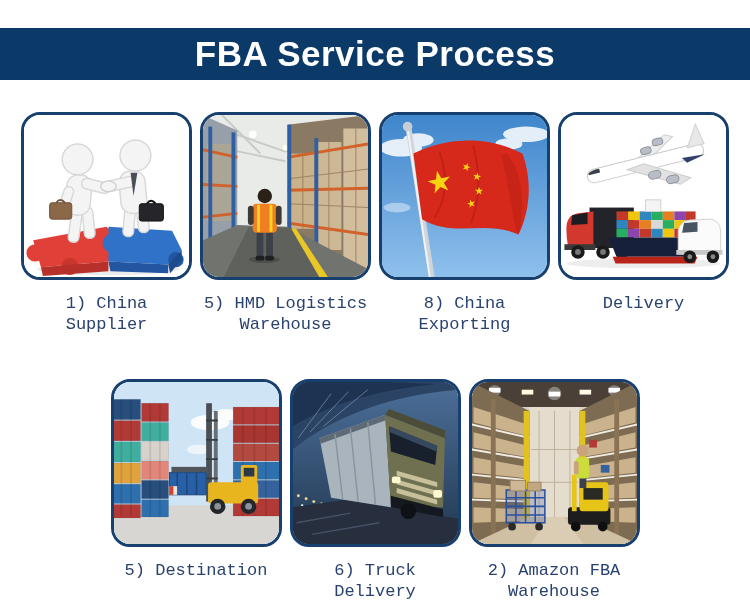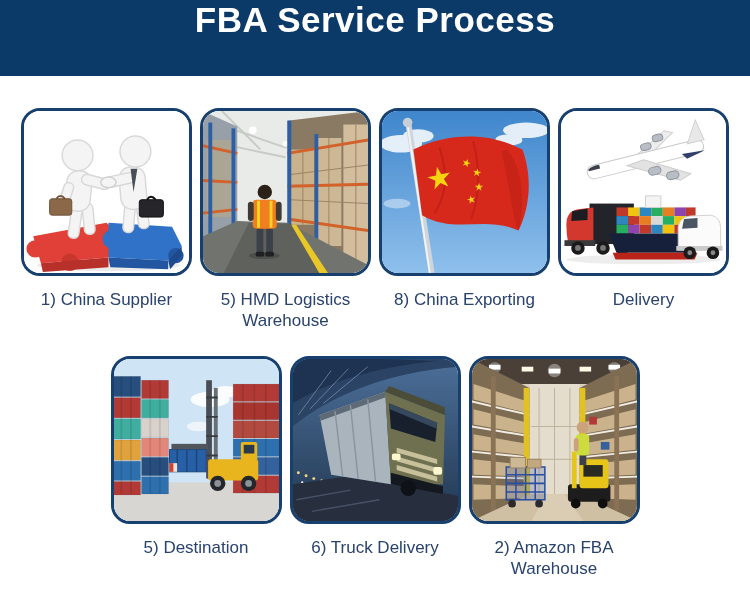--- a/index.html
+++ b/index.html
@@ -1,43 +1,43 @@
 <!DOCTYPE html>
 <html><head>
 <meta charset="utf-8">
 <style>
   * { margin:0; padding:0; box-sizing:border-box; }
   body { background:#ffffff; font-family:"Liberation Sans", sans-serif; }
   .page { width:750px; height:614px; background:#ffffff; overflow:hidden; }
 
   .banner {
-    height:76px; background:#0b3a68;
-    display:flex; align-items:flex-start; justify-content:center;
+    height:52px; background:#0b3a68;
+    display:flex; align-items:center; justify-content:center;margin-top:28px;
   }
   .banner h1 {
     color:#ffffff; font-size:35px; font-weight:700; letter-spacing:0.5px;
   }
 
   .row { display:flex; justify-content:center; gap:8px; }
   .row-1 { margin-top:32px; }
-  .row-2 { margin-top:25px; }
+  .row-2 { margin-top:44px; }
 
   figure.step { width:171px; }
   .tile {
     width:171px; height:168px;
     border:3px solid #17406e; border-radius:19px;
     overflow:hidden; background:#fff;
   }
   .tile svg { display:block; width:100%; height:100%; }
 
   figcaption.cap {
     margin-top:13px; text-align:center;
     color:#29426e; font-size:17px; font-weight:500; line-height:21px;
   }
-  .cap .l { display:block; }
+  .cap .l { display:block;font-family:Liberation Mono, monospace; }
 </style>
 </head>
 <body>
 
 <div class="page">
 
   <div class="banner">
     <h1>FBA Service Process</h1>
   </div>
 

